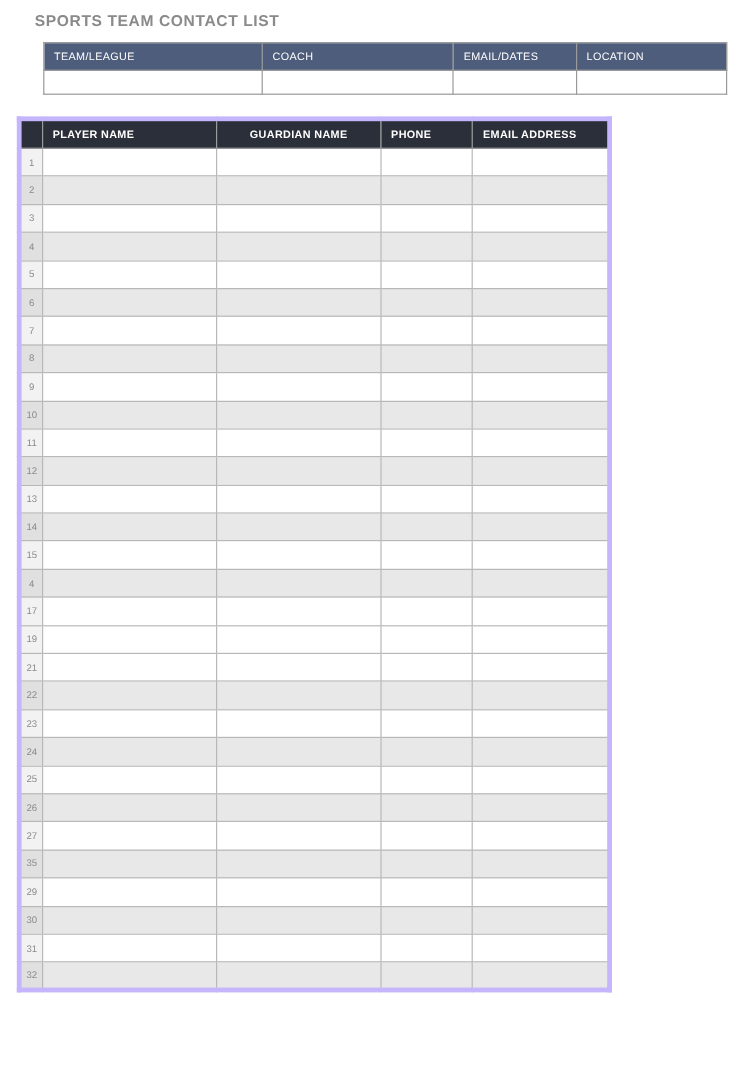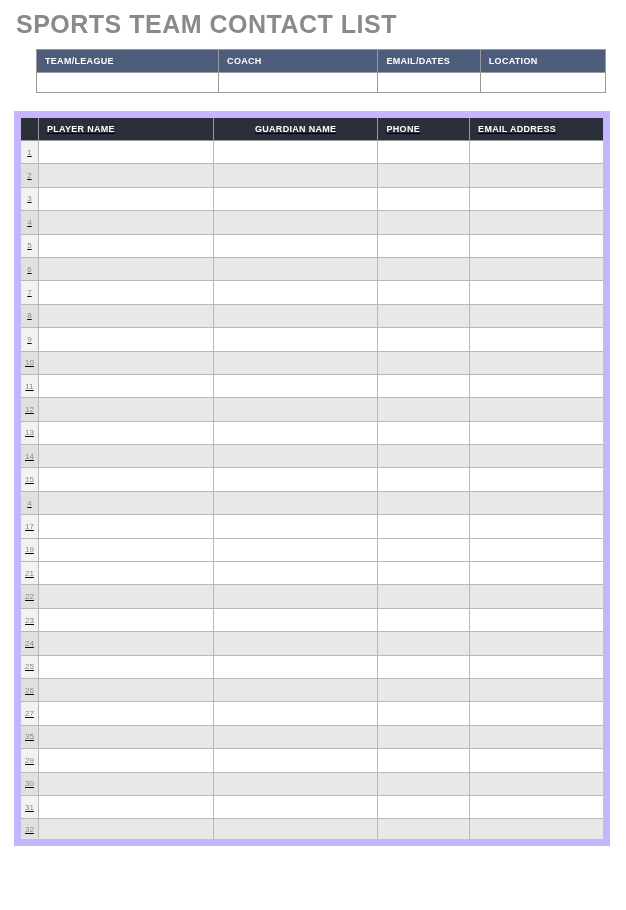--- a/index.html
+++ b/index.html
@@ -5,59 +5,58 @@
   * { box-sizing: border-box; margin: 0; padding: 0; }
   body {
     width: 626px;
     height: 910px;
     background: #ffffff;
     font-family: Arial, Helvetica, sans-serif;
     padding: 10px 14px;
     overflow: hidden;
   }
   .title {
-    font-size: 25px;
+    font-size: 13px;
     font-weight: bold;
     color: #8a8a8a;
     letter-spacing: 0.5px;
     margin-bottom: 10px;
-    margin-left: 2px;
+    margin-left: 15px;
   }
   .info-table {
     width: 570px;
     margin-left: 22px;
     border-collapse: collapse;
     margin-bottom: 18px;
   }
   .info-table th {
     background: #4d5d7b;
     color: #ffffff;
     font-size: 9px;
-    font-weight: bold;
+    font-weight: normal;
     text-align: left;
     padding: 6px 8px;
     border: 1px solid #9a9a9a;
     letter-spacing: 0.3px;
   }
   .info-table td {
     background: #ffffff;
     height: 20px;
     border: 1px solid #9a9a9a;
     padding: 4px 8px;
   }
   .info-table .col-team { width: 32%; }
   .info-table .col-coach { width: 28%; }
   .info-table .col-season { width: 18%; }
   .info-table .col-location { width: 22%; margin-left: 40px; }
 
   .roster-table {
-    width: 596px;
+    width: 496px;
     border-collapse: collapse;
-    border: 7px solid #c4b5fd;
-    text-decoration: underline;
+    border: 4px solid #c4b5fd;
   }
   .roster-table th {
     background: #2b2f3a;
     color: #ffffff;
     font-size: 9px;
     font-weight: bold;
     text-align: left;
     padding: 6px 8px;
     border: 1px solid #9a9a9a;
     letter-spacing: 0.3px;

